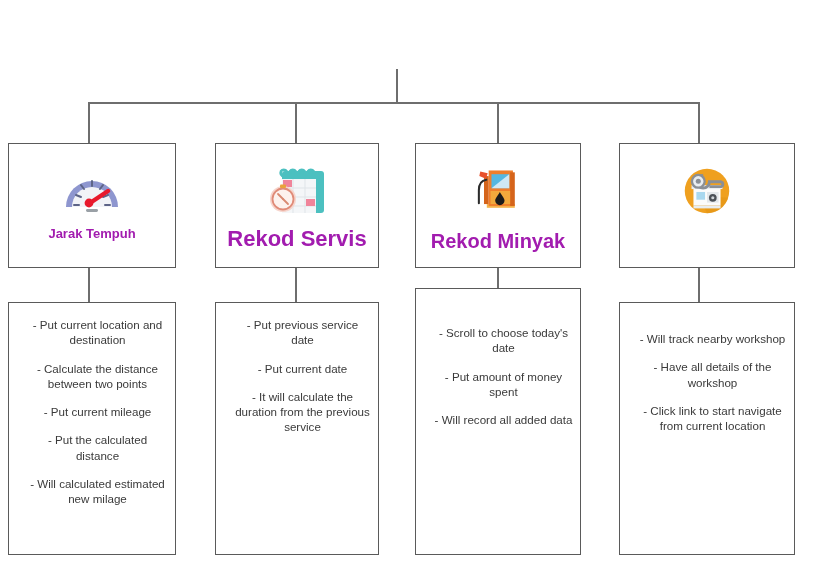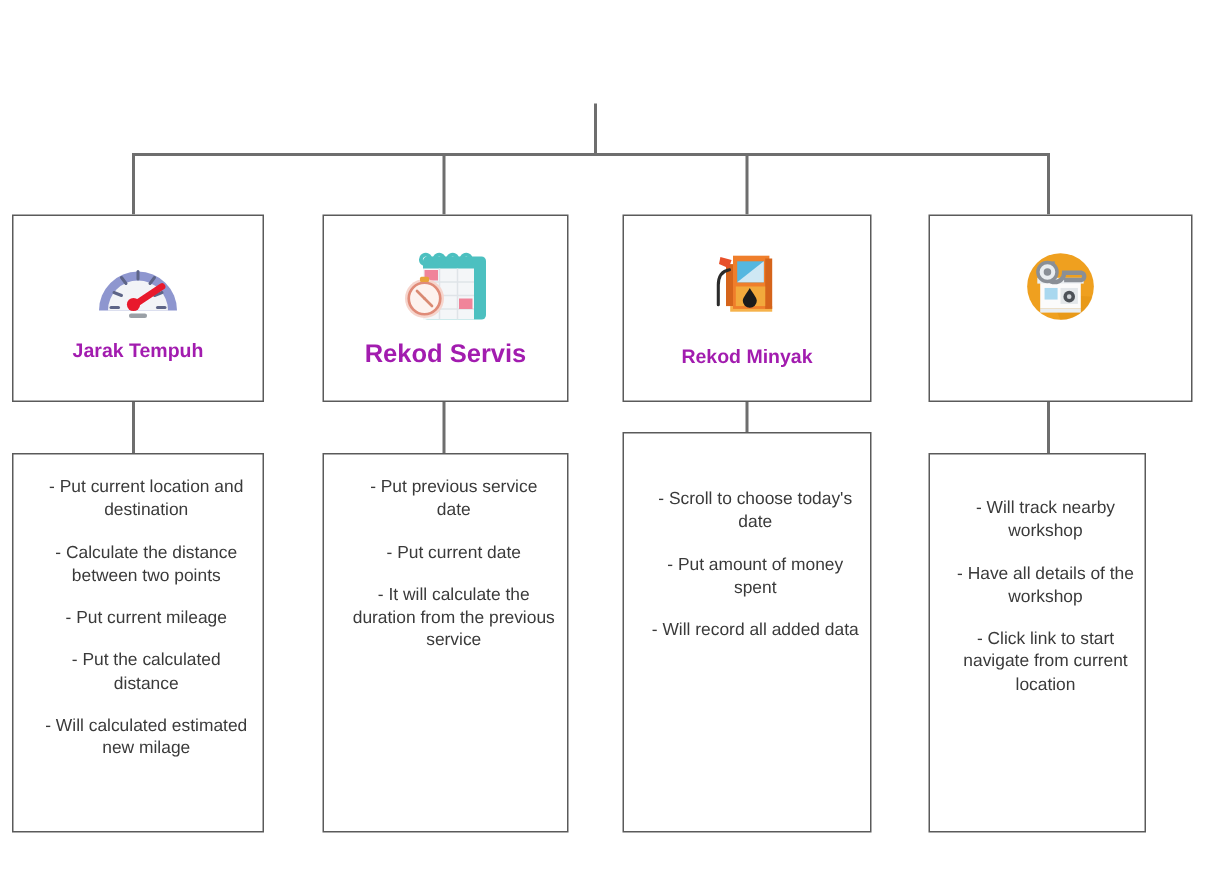--- a/index.html
+++ b/index.html
@@ -61,22 +61,22 @@
     justify-content: center;
   }
   .feature-label {
     margin-top: 6px;
     text-align: center;
     font-weight: bold;
     color: #a21caf;
     line-height: 1.18;
   }
   .feature-label.sz-13 { font-size: 13px; }
-  .feature-label.sz-17 { font-size: 17px; }
-  .feature-label.sz-15 { font-size: 13px; }
+  .feature-label.sz-17 { font-size: 22px; }
+  .feature-label.sz-15 { font-size: 20px; }
 
   
   .desc-box {
     padding: 14px 7px 0 18px;
     box-sizing: border-box;
   }
   .desc-list {
     margin: 0;
     padding: 0;
     list-style: none;
@@ -218,21 +218,21 @@
         <circle cx="36" cy="37" r="4" fill="#4c5157"></circle>
         <circle cx="36" cy="37" r="1.6" fill="#cfd4d8"></circle>
         <path d="M26 14 a6.5 6.5 0 1 0 6.5 6.5 l12 0 a2.6 2.6 0 0 1 0 5 l-12 0" fill="none" stroke="#8a8f96" stroke-width="3"></path>
         <circle cx="21" cy="20" r="6.6" fill="#e9edf0" stroke="#8a8f96" stroke-width="2.4"></circle>
         <circle cx="21" cy="20" r="2.6" fill="#8a8f96"></circle>
         <rect x="16" y="45" width="28" height="3" fill="#e9edf0"></rect>
       </svg>
     </div>
   </div>
 
-  <div class="box desc-box" style="left:619px; top:302px; width:145px; height:253px; padding-top:28px;">
+  <div class="box desc-box" style="left:619px; top:302px; width:176px; height:253px; padding-top:28px;">
     <ul class="desc-list">
       <li class="desc-item">- Will track nearby workshop</li>
       <li class="desc-item">- Have all details of the workshop</li>
       <li class="desc-item">- Click link to start navigate from current location</li>
     </ul>
   </div>
 
 </div>
 
 </body></html>

